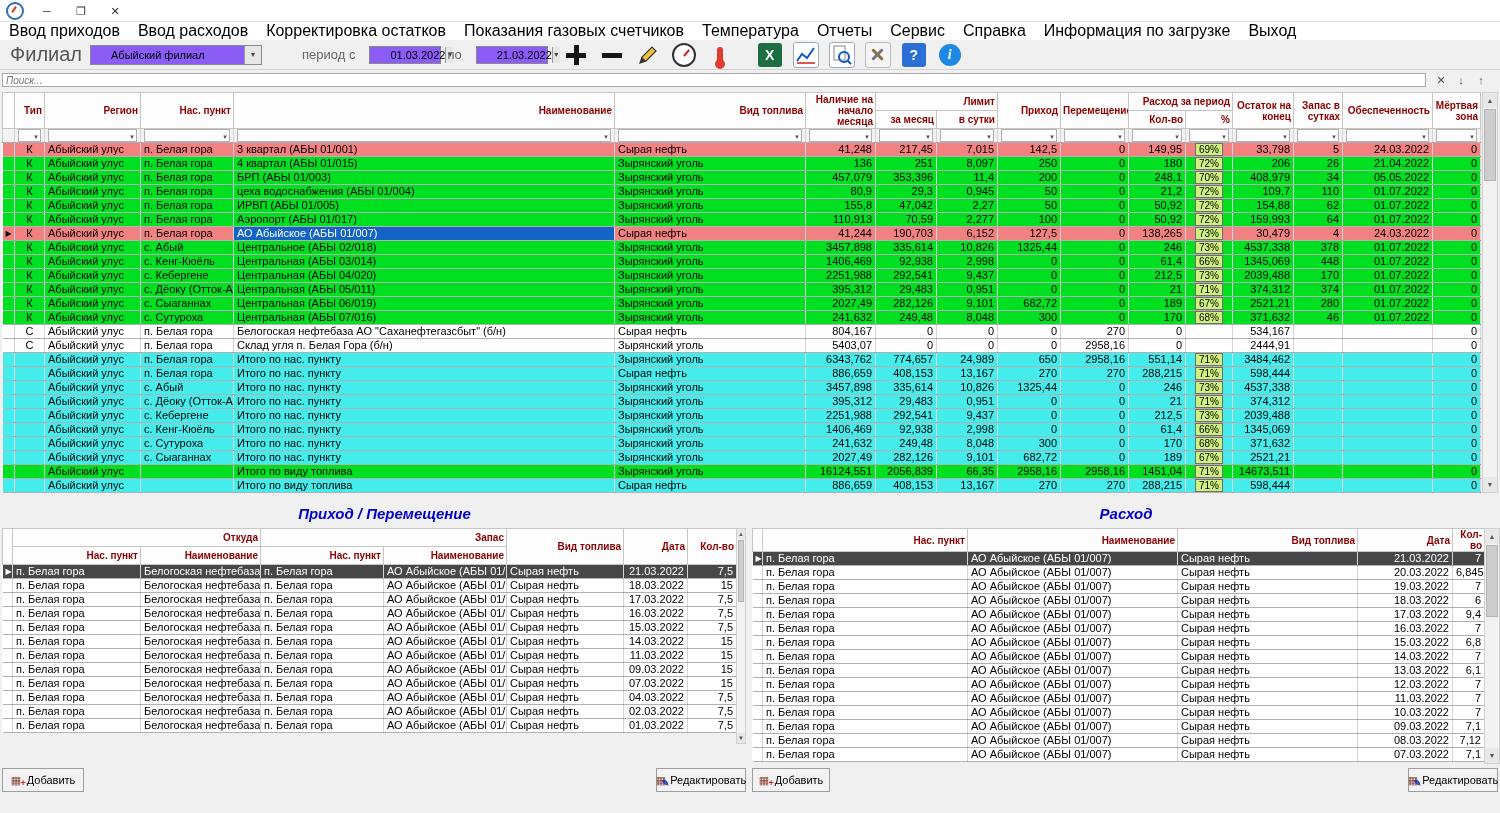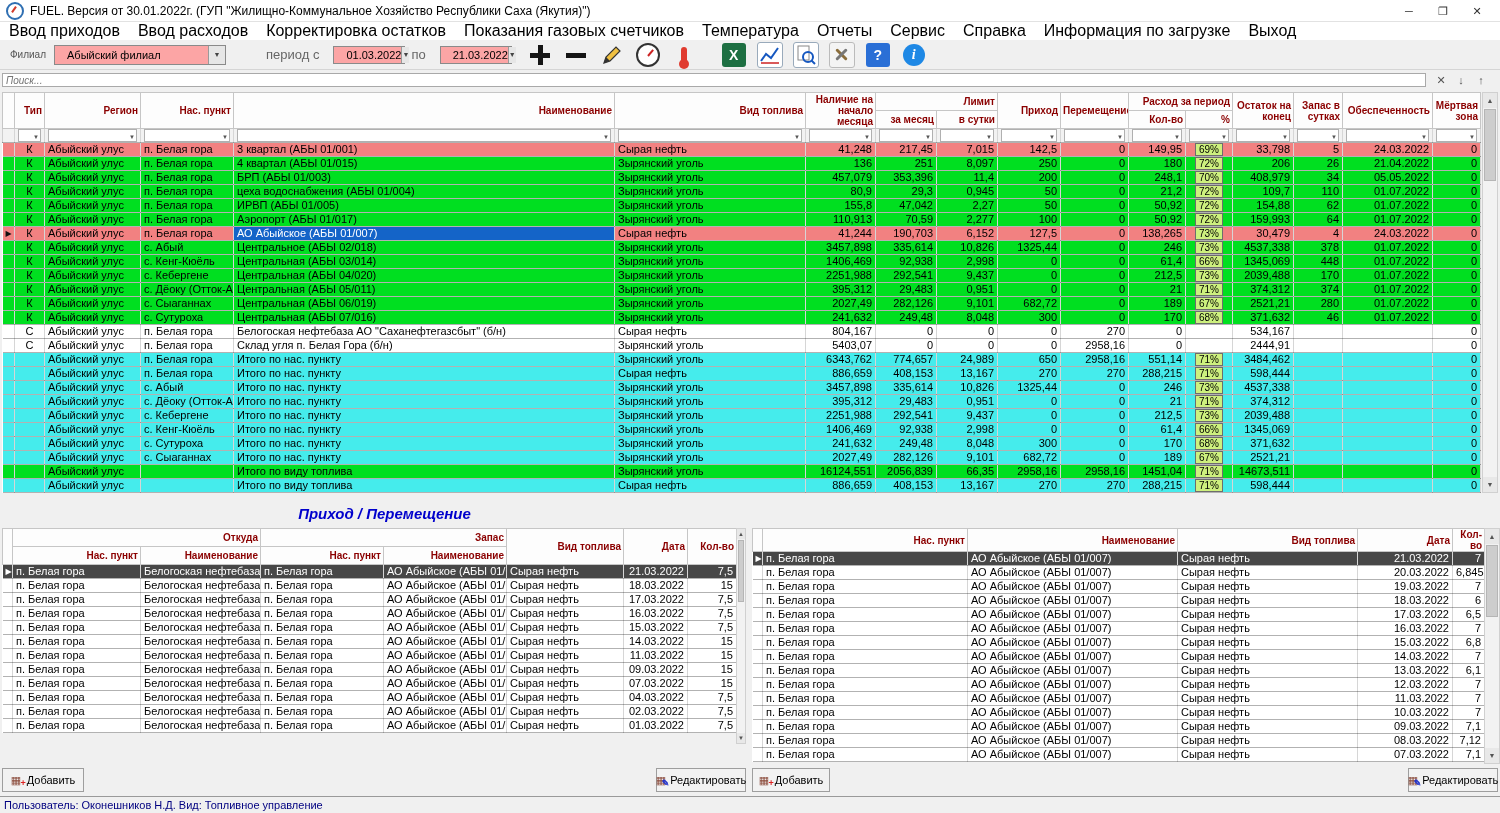--- a/index.html
+++ b/index.html
@@ -16,24 +16,24 @@
   .wctrl{width:34px;text-align:center;font-size:11px;color:#333;cursor:default;line-height:22px;}
 
   
   .menubar{position:absolute;left:0;top:22px;width:1500px;height:18px;background:#ffffff;
            border-bottom:1px solid #d9d9d9;display:flex;align-items:center;font-size:16px;}
   .menu-item{padding:1px 9px;white-space:nowrap;}
 
   
   .toolbar{position:absolute;left:0;top:40px;width:1500px;height:30px;background:#f0f0f0;
            border-bottom:1px solid #d5d5d5;display:flex;align-items:center;padding:0 10px;box-sizing:border-box;}
-  .tb-label{color:#555;font-size:10px;margin-right:8px;}
+  .tb-label{color:#555;font-size:20px;margin-right:8px;}
   .tb-label.small{font-size:13px;color:#666;}
-  .combo{background:#fca5a5;border:1px solid #8a8a8a;height:20px;display:flex;align-items:center;
-         box-sizing:border-box;padding-left:12px;font-size:11px;}
+  .combo{background:#8b5cf6;border:1px solid #8a8a8a;height:20px;display:flex;align-items:center;
+         box-sizing:border-box;padding-left:20px;font-size:11px;}
   .combo .arrowbtn{margin-left:auto;width:16px;height:100%;background:#e6e6e6;border-left:1px solid #9a9a9a;
                    display:flex;align-items:center;justify-content:center;font-size:7px;color:#444;}
   .filial-combo{width:172px;margin-right:40px;}
   .date-combo{width:72px;height:18px;margin:0 6px;}
   .tb-ico{display:flex;align-items:center;justify-content:center;width:28px;height:26px;margin-left:8px;flex:none;}
   .ico-plus svg,.ico-minus svg{display:block;}
   .gauge{width:20px;height:20px;border-radius:50%;border:2px solid #333;position:relative;background:#fff;}
   .gauge::after{content:"";position:absolute;left:9px;top:3px;width:2px;height:8px;background:#c22;transform-origin:bottom;transform:rotate(40deg);}
   .thermo{width:6px;height:16px;background:#e03b2f;border-radius:3px 3px 0 0;position:relative;}
   .thermo::after{content:"";position:absolute;left:-2px;bottom:-6px;width:10px;height:10px;border-radius:50%;background:#e03b2f;}
@@ -95,21 +95,20 @@
   .statusbar{position:absolute;left:0;top:796px;width:1500px;height:17px;background:#f0f0f0;
              border-top:1px solid #9a9a9a;color:#000080;font-size:11px;line-height:16px;padding-left:4px;box-sizing:border-box;}
 </style>
 </head>
 <body>
 
 <div id="app">
 
   <div class="titlebar">
     <span class="appicon"></span>
-    <span class="title">FUEL. Версия от 30.01.2022г. (ГУП "Жилищно-Коммунальное Хозяйство Республики Саха (Якутия)")</span>
     <span class="wctrl">─</span>
     <span class="wctrl">❐</span>
     <span class="wctrl">✕</span>
   </div>
 
   <div class="menubar">
       <span class="menu-item">Ввод приходов</span>
       <span class="menu-item">Ввод расходов</span>
       <span class="menu-item">Корректировка остатков</span>
       <span class="menu-item">Показания газовых счетчиков</span>
@@ -807,20 +806,21 @@
       </tbody>
   </table>
 
   <div class="vscroll" style="left:1482px;top:92px;width:16px;height:401px;">
     <div class="arr">▲</div>
     <div class="thumb" style="height:70px;"></div>
     <div class="arr bottom">▼</div>
   </div>
 
   <div class="panel-title" style="left:12px;width:745px;">Приход / Перемещение</div>
+  <div class="panel-title" style="left:752px;width:748px;">Расход</div>
 
   <table class="grid" id="prihod-table">
     <colgroup>
       <col style="width:10px">
         <col style="width:128px">
         <col style="width:120px">
         <col style="width:123px">
       <col style="width:123px">
         <col style="width:117px">
         <col style="width:64px">
@@ -1023,21 +1023,21 @@
           <td class="a-l">Сырая нефть</td>
           <td class="a-r">18.03.2022</td>
           <td class="a-r">6</td>
         </tr>
         <tr>
           <td class="marker"></td>
           <td class="a-l">п. Белая гора</td>
           <td class="a-l">АО Абыйское (АБЫ 01/007)</td>
           <td class="a-l">Сырая нефть</td>
           <td class="a-r">17.03.2022</td>
-          <td class="a-r">6,5</td>
+          <td class="a-r">9,4</td>
         </tr>
         <tr>
           <td class="marker"></td>
           <td class="a-l">п. Белая гора</td>
           <td class="a-l">АО Абыйское (АБЫ 01/007)</td>
           <td class="a-l">Сырая нефть</td>
           <td class="a-r">16.03.2022</td>
           <td class="a-r">7</td>
         </tr>
         <tr>
@@ -1131,17 +1131,14 @@
   </div>
   <div class="btn" style="left:752px;width:78px;">
     <span class="btn-ico">▦<span class="ov red">+</span></span>
     <span>Добавить</span>
   </div>
   <div class="btn" style="left:1408px;width:90px;">
     <span class="btn-ico">▦<span class="ov blue">✎</span></span>
     <span>Редактировать</span>
   </div>
 
-  <div class="statusbar">
-    <span>Пользователь: Оконешников Н.Д. Вид: Топливное управление</span>
-  </div>
 
 </div>
 
 </body></html>

